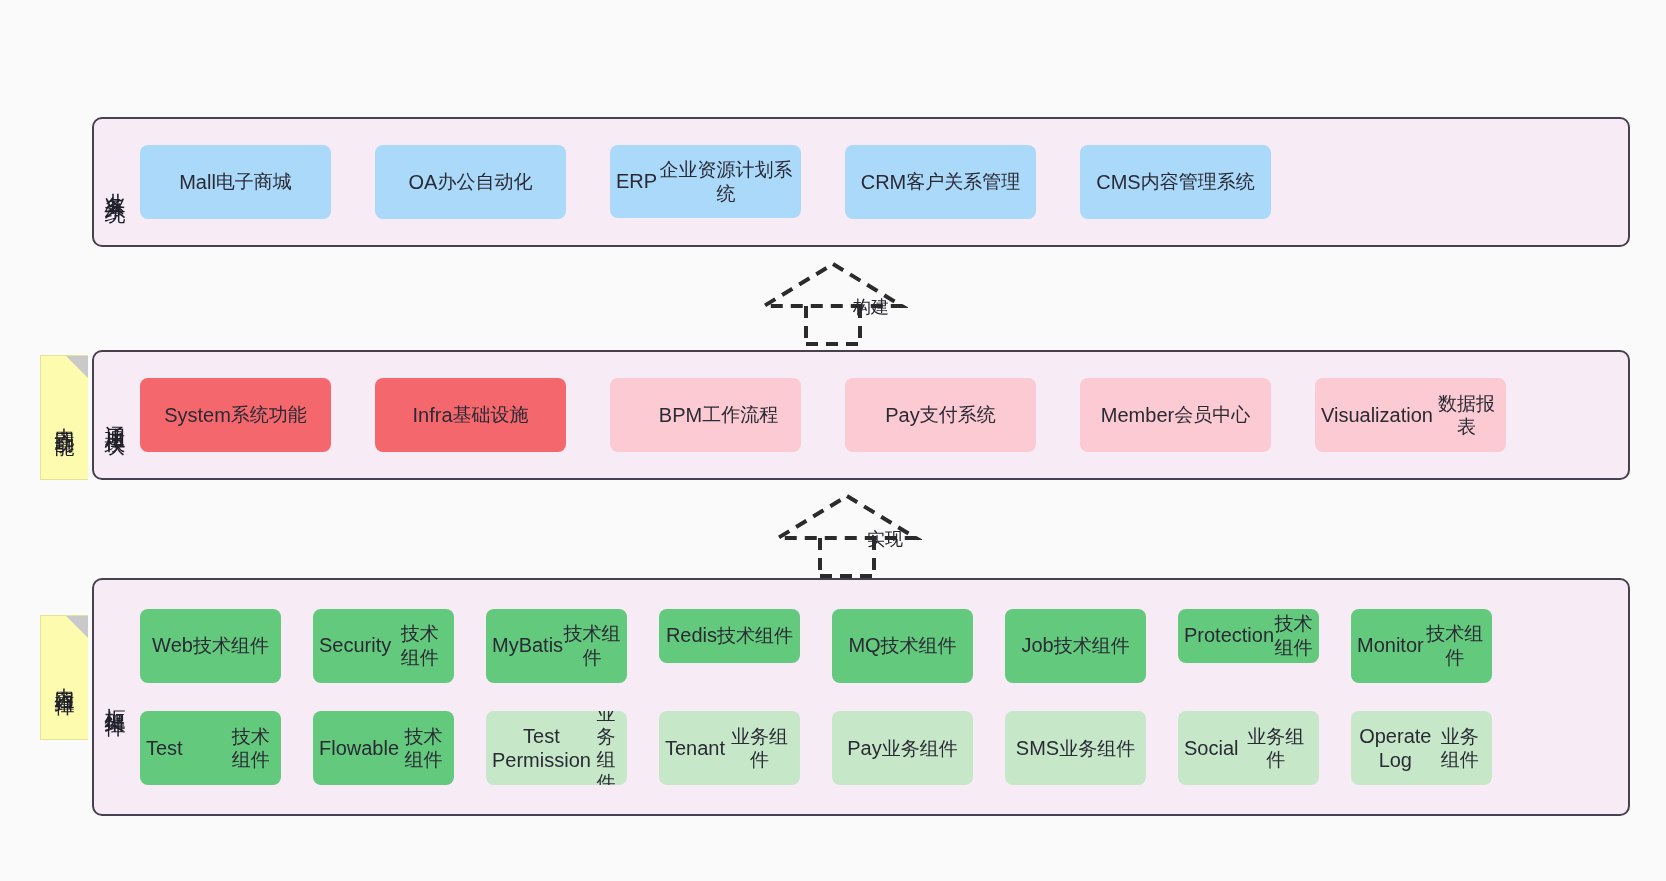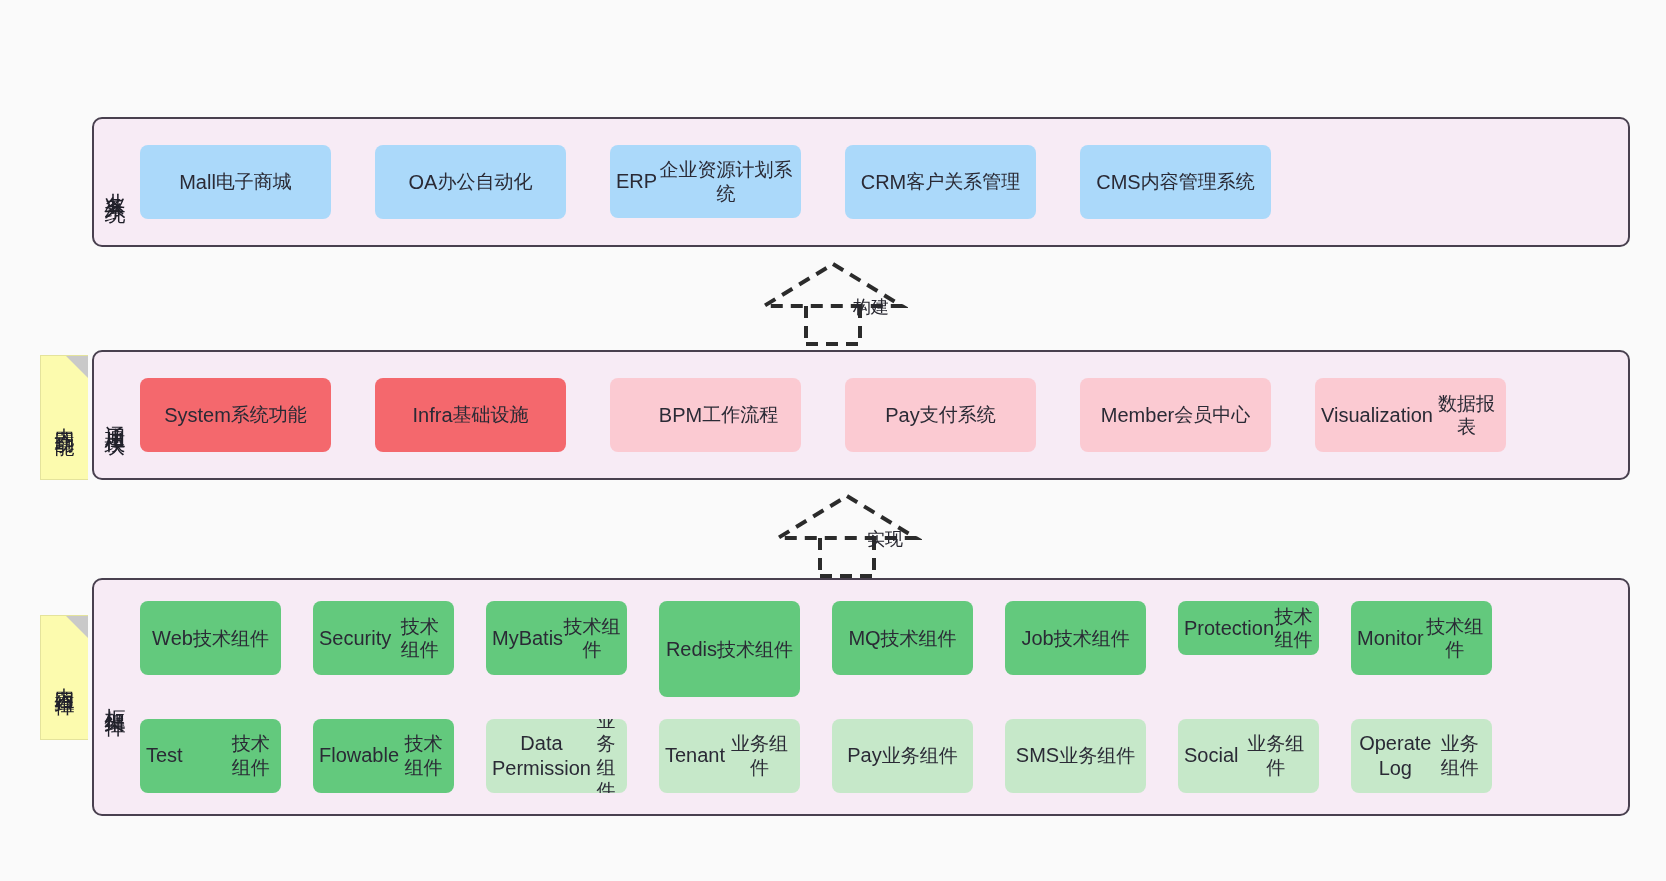--- a/index.html
+++ b/index.html
@@ -231,21 +231,21 @@
             <div class="bs">技术组件</div>
           </div>
           <div class="box" style="background: rgb(99, 201, 125); width: 141px; height: 74px; flex: 0 0 141px;">
             <div class="bn">Security</div>
             <div class="bs">技术组件</div>
           </div>
           <div class="box" style="background: rgb(99, 201, 125); width: 141px; height: 74px; flex: 0 0 141px;">
             <div class="bn">MyBatis</div>
             <div class="bs">技术组件</div>
           </div>
-          <div class="box" style="background: rgb(99, 201, 125); width: 141px; height: 96px; flex: 0 0 141px;">
+          <div class="box" style="background: rgb(99, 201, 125); width: 141px; height: 54px; flex: 0 0 141px;">
             <div class="bn">Redis</div>
             <div class="bs">技术组件</div>
           </div>
           <div class="box" style="background: rgb(99, 201, 125); width: 141px; height: 74px; flex: 0 0 141px;">
             <div class="bn">MQ</div>
             <div class="bs">技术组件</div>
           </div>
           <div class="box" style="background: rgb(99, 201, 125); width: 141px; height: 74px; flex: 0 0 141px;">
             <div class="bn">Job</div>
             <div class="bs">技术组件</div>
@@ -262,21 +262,21 @@
       <div class="row" id="row-framework-2" style="gap: 32px;">
           <div class="box" style="background: rgb(99, 201, 125); width: 141px; height: 74px; flex: 0 0 141px; gap: 44px;">
             <div class="bn">Test</div>
             <div class="bs">技术组件</div>
           </div>
           <div class="box" style="background: rgb(99, 201, 125); width: 141px; height: 74px; flex: 0 0 141px;">
             <div class="bn">Flowable</div>
             <div class="bs">技术组件</div>
           </div>
           <div class="box" style="background: rgb(198, 232, 201); width: 141px; height: 74px; flex: 0 0 141px;">
-            <div class="bn">Data Permission</div>
+            <div class="bn">Test Permission</div>
             <div class="bs">业务组件</div>
           </div>
           <div class="box" style="background: rgb(198, 232, 201); width: 141px; height: 74px; flex: 0 0 141px;">
             <div class="bn">Tenant</div>
             <div class="bs">业务组件</div>
           </div>
           <div class="box" style="background: rgb(198, 232, 201); width: 141px; height: 74px; flex: 0 0 141px;">
             <div class="bn">Pay</div>
             <div class="bs">业务组件</div>
           </div>

